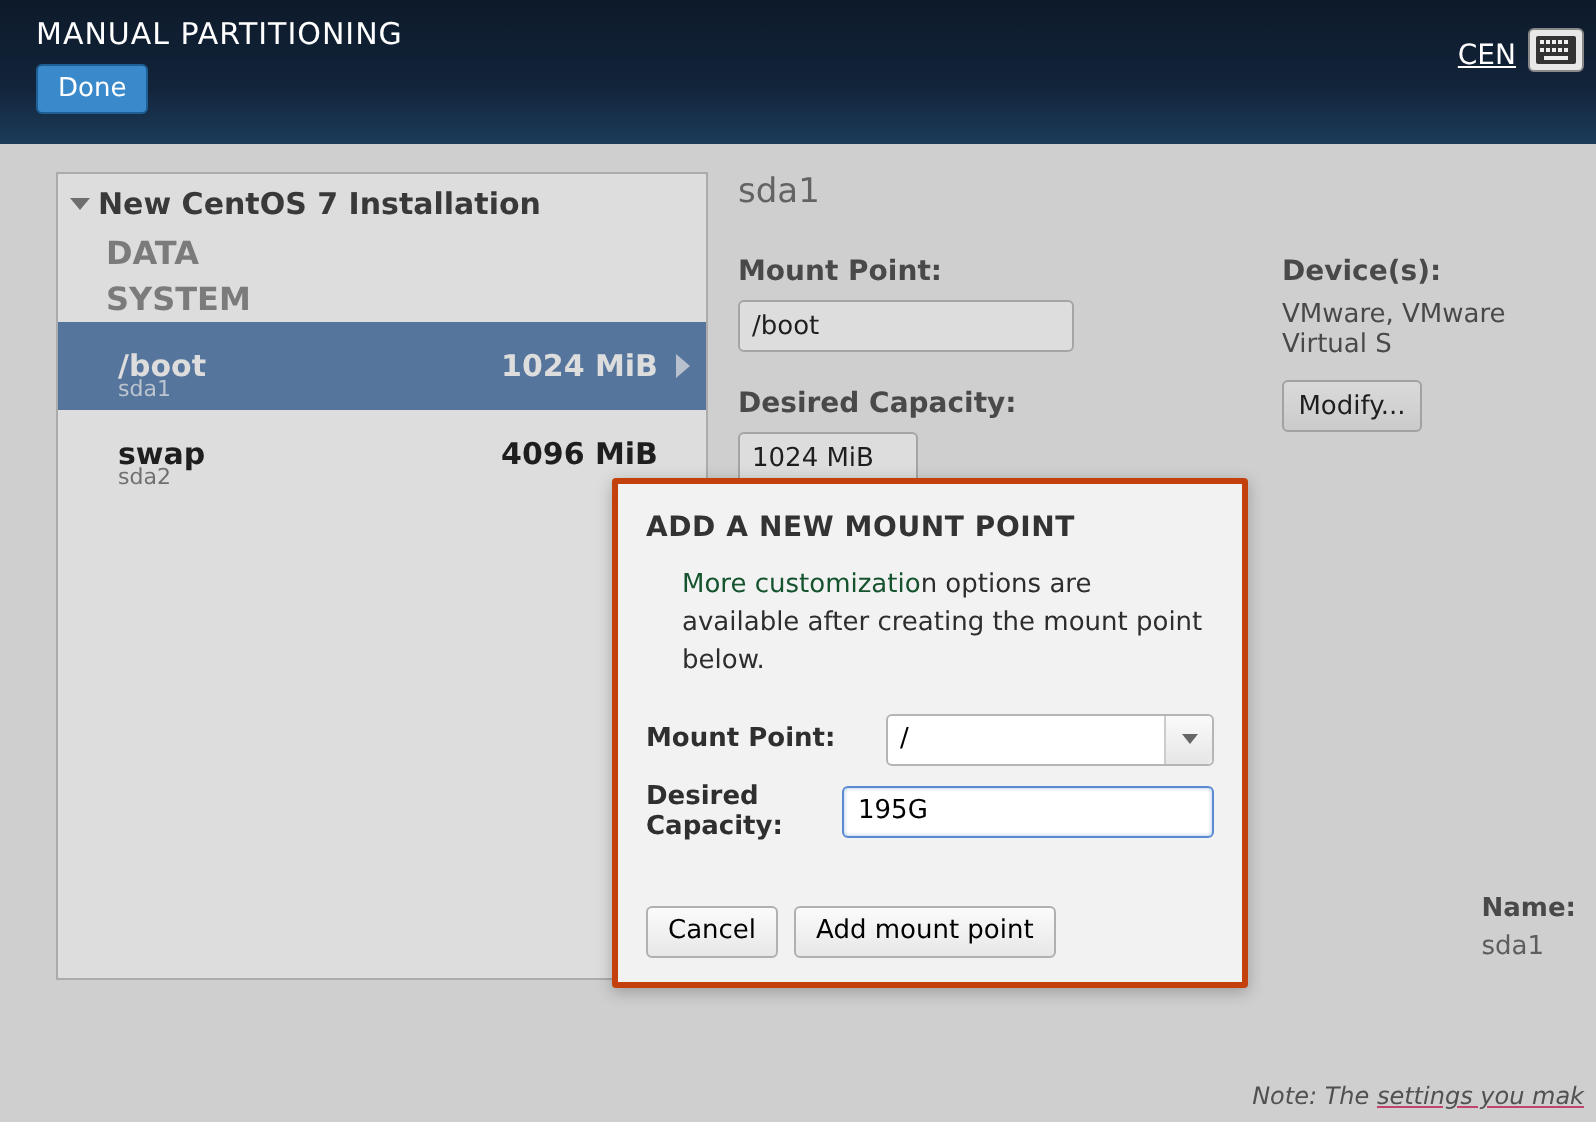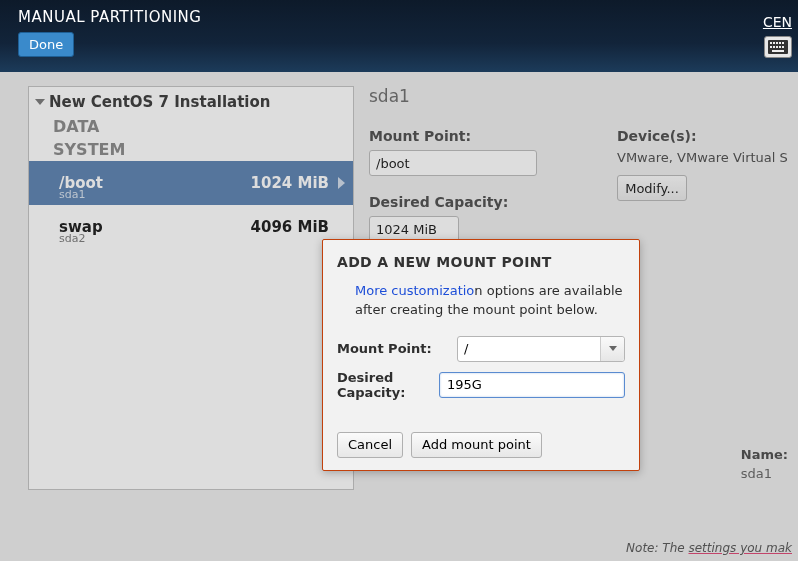--- a/index.html
+++ b/index.html
@@ -18,21 +18,21 @@
   background: #3a8acb;
   color: #fff;
   border: 1px solid #1e5f95;
   border-radius: 3px;
   padding: 4px 10px;
   font-size: 13px;
   cursor: pointer;
 }
 .top-right {
   position: absolute; right: 6px; top: 14px;
-  display: flex; flex-direction: column; align-items: flex-end; gap: 6px; text-decoration: underline;
+  display: flex; flex-direction: row; align-items: flex-end; gap: 6px; text-decoration: underline;
 }
 .top-right-label { font-size: 14px; color: #fff; }
 .kbd-icon {
   width: 28px; height: 22px; background: #e8e8e8; border: 1px solid #888; border-radius: 3px;
   display: flex; align-items: center; justify-content: center;
 }
 .kbd-icon svg { width: 20px; height: 14px; }
 
 .main { display: flex; position: relative; height: 489px; }
 
@@ -95,22 +95,22 @@
 .note .u { text-decoration: underline; text-decoration-color: #d36; }
 
 
 .dim {
   position: absolute; inset: 0; background: rgba(120,120,120,0.25);
   pointer-events: none;
 }
 
 
 .dialog {
-  position: absolute; left: 322px; top: 239px; width: 318px;
-  background: #f2f2f2; border: 1px solid #c2410c; border-radius: 2px;
+  position: absolute; left: 306px; top: 239px; width: 318px;
+  background: #f2f2f2; border: 3px solid #c2410c; border-radius: 2px;
   box-shadow: 0 2px 8px rgba(0,0,0,0.25);
   padding: 14px 14px 12px 14px;
 }
 .dialog-title { font-size: 14px; font-weight: bold; color: #333; margin-bottom: 12px; letter-spacing: 0.3px; }
 .dialog-msg { font-size: 13px; color: #575757; margin-left: 18px; margin-bottom: 16px; line-height: 1.45; }
 .dialog-msg .strong { color: #2d2d2d; }
 .dform-row { display: flex; align-items: center; gap: 8px; margin-bottom: 8px; }
 .dform-label { width: 112px; font-size: 13px; font-weight: bold; color: #2f2f2f; text-align: left; }
 .dselect {
   flex: 1; display: flex; align-items: center; height: 26px;
@@ -192,21 +192,21 @@
   <div class="right-pane">
     <div class="dev-title">sda1</div>
     <div class="form-row">
       <div class="form-col">
         <div class="form-label">Mount Point:</div>
         <input class="text-input" value="/boot" style="">
         <div style="height:6px"></div>
         <div class="form-label">Desired Capacity:</div>
         <input class="text-input small" value="1024 MiB" style="">
       </div>
-      <div class="form-col" style="margin-left:40px">
+      <div class="form-col" style="margin-left:64px">
         <div class="form-label">Device(s):</div>
         <div class="device-text">VMware, VMware Virtual S</div>
         <button class="modify-btn">Modify...</button>
       </div>
     </div>
 
     <div class="right-lower">
       <div class="name-label">Name:</div>
       <div class="name-val">sda1</div>
     </div>
@@ -216,21 +216,21 @@
     </div>
   </div>
 
   <div class="dim"></div>
 
 </div>
 
 <div class="dialog">
   <div class="dialog-title">ADD A NEW MOUNT POINT</div>
   <div class="dialog-msg">
-    <span style="color:#1d4ed8">More customizatio</span><span class="strong">n options are available after creating the mount point below.</span>
+    <span style="color:#14532d">More customizatio</span><span class="strong">n options are available after creating the mount point below.</span>
   </div>
   <div class="dform-row">
     <div class="dform-label">Mount Point:</div>
     <div class="dselect">
       <div class="dselect-val">/</div>
       <div class="dselect-btn">
         <div class="chev-down"></div>
       </div>
     </div>
   </div>

